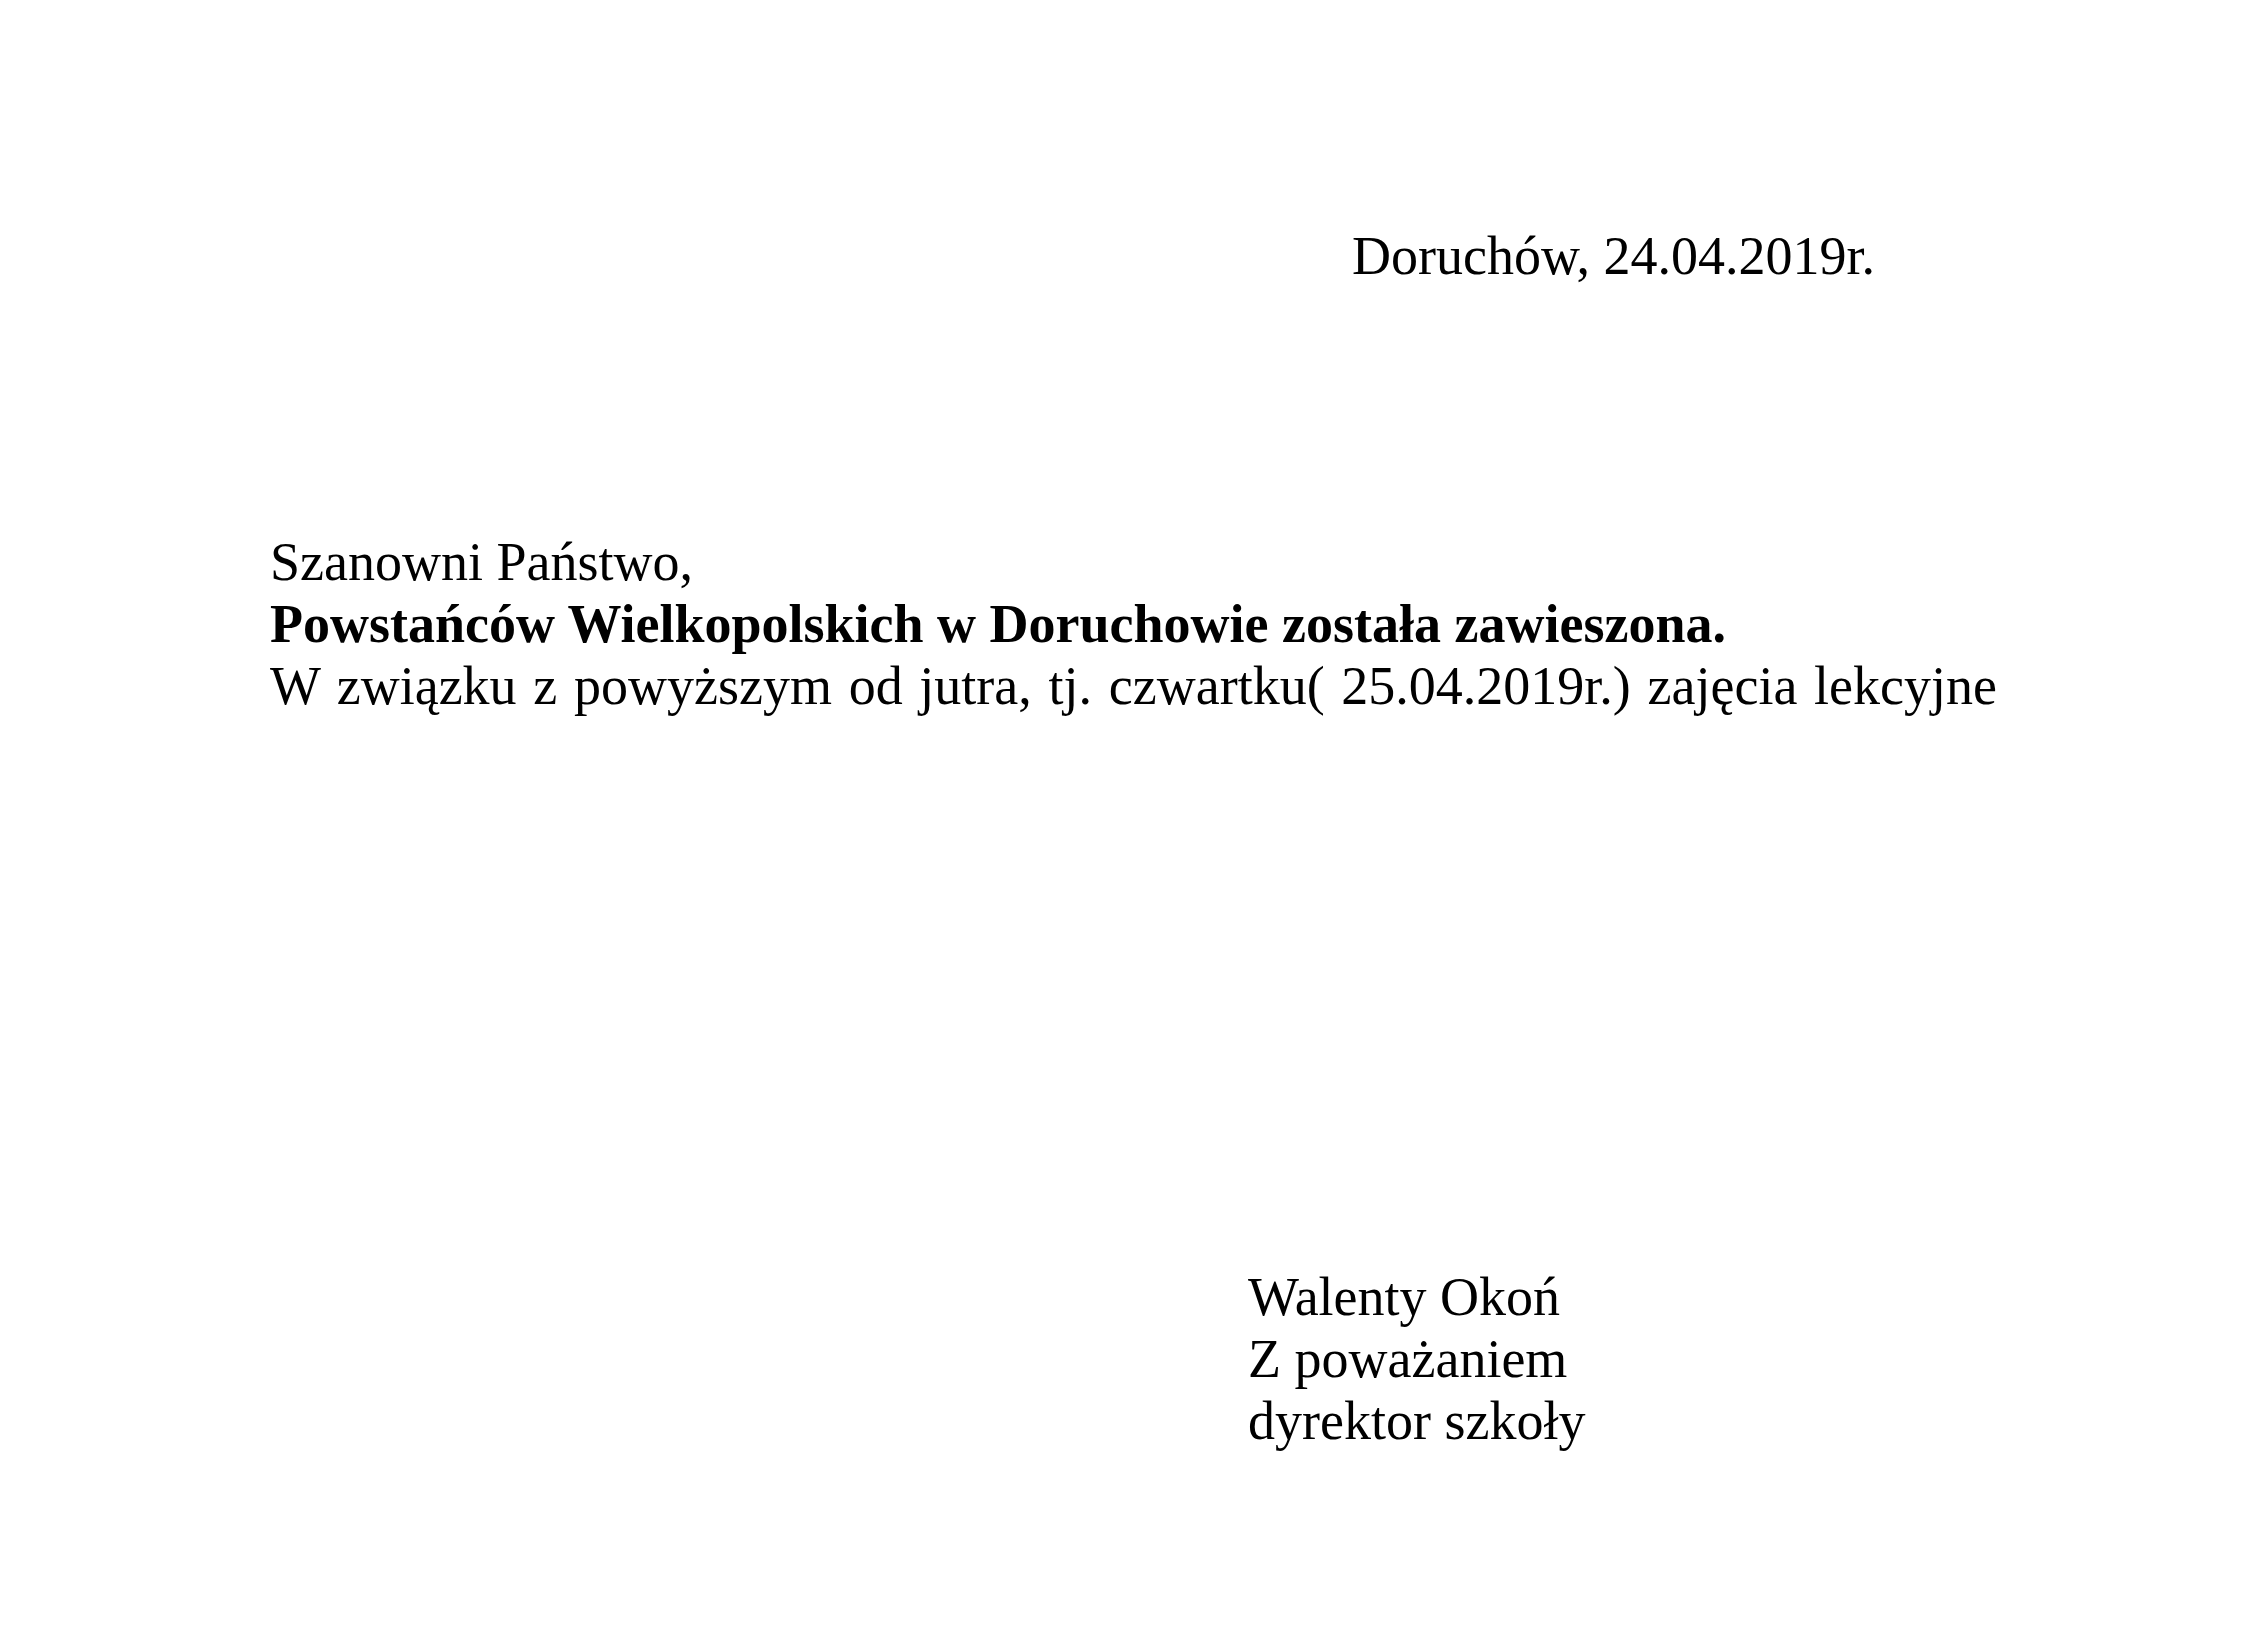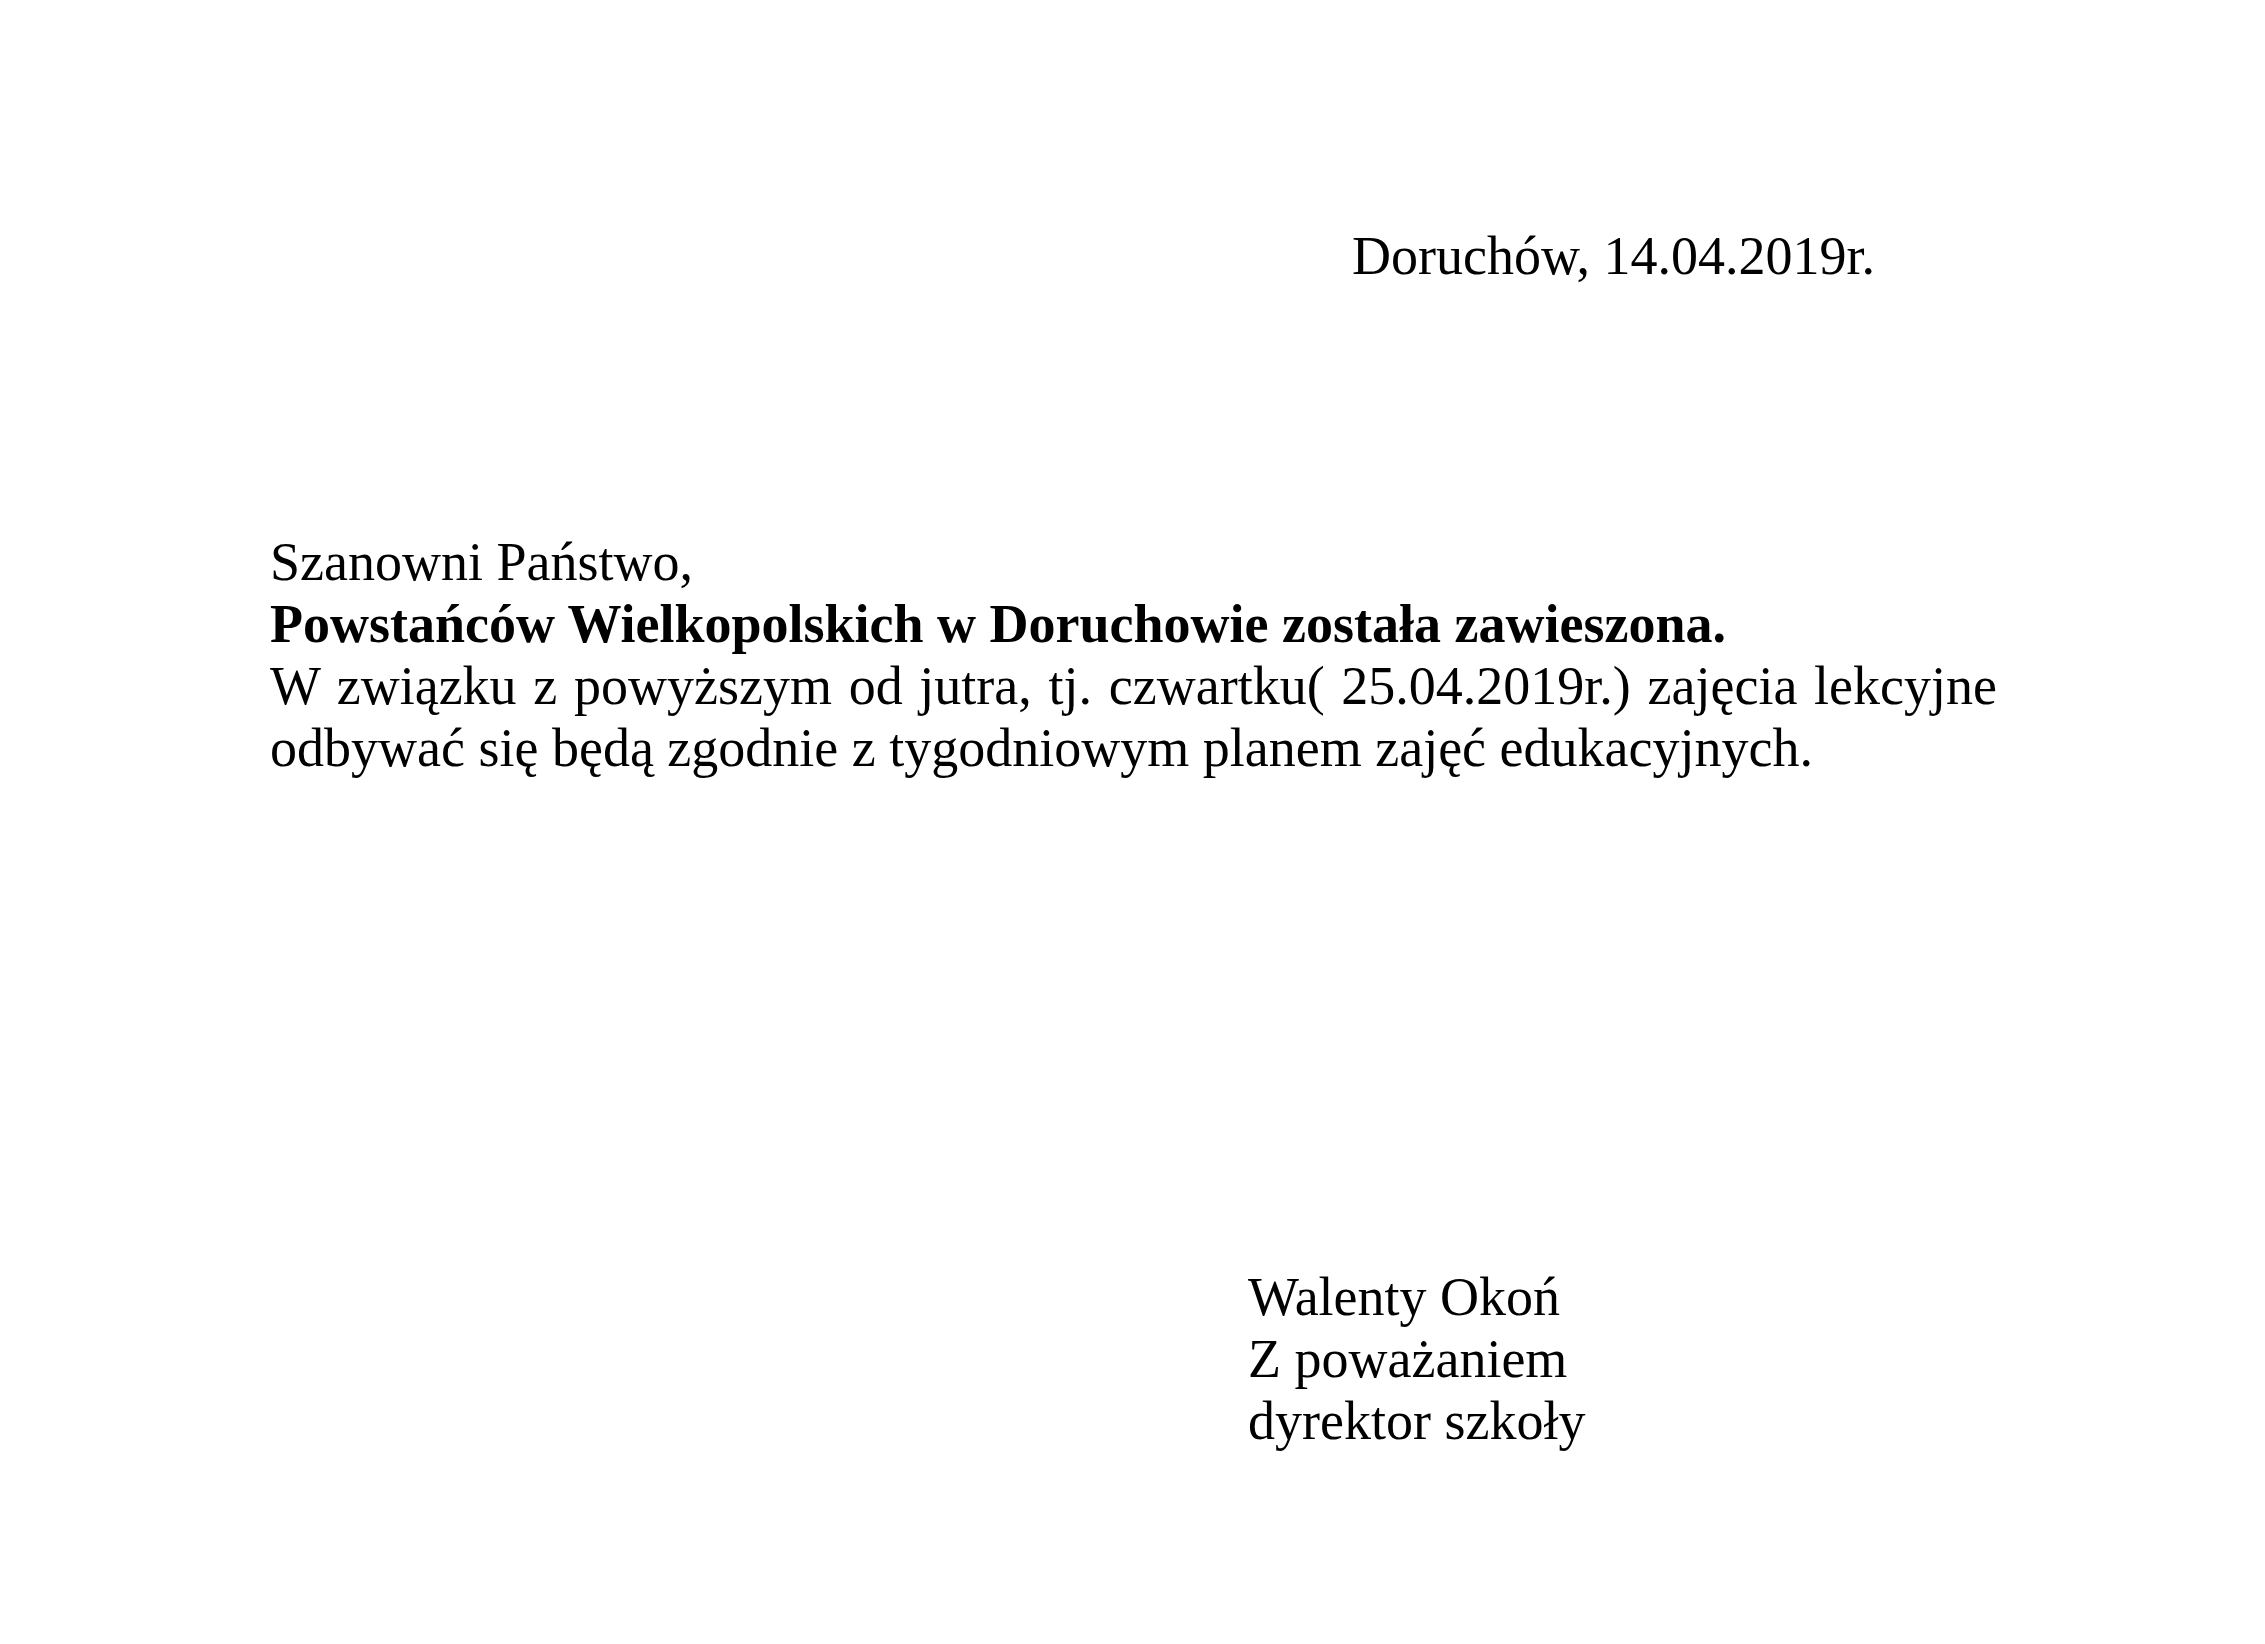--- a/index.html
+++ b/index.html
@@ -48,27 +48,26 @@
     top: 1266px;
     line-height: 62px;
     white-space: nowrap;
   }
 </style>
 </head>
 <body>
 
 <div class="page">
 
-  <div class="dateline">Doruchów, 14.04.2019r.</div>
+  <div class="dateline">Doruchów, 24.04.2019r.</div>
 
   <div class="body-block">
     <div class="line">Szanowni Państwo,</div>
     <div class="line bold">Powstańców Wielkopolskich w Doruchowie została zawieszona.</div>
     <div class="line just">W związku z powyższym od jutra, tj. czwartku( 25.04.2019r.) zajęcia lekcyjne</div>
-    <div class="line">odbywać się będą zgodnie z tygodniowym planem zajęć edukacyjnych.</div>
   </div>
 
   <div class="signature-block">
     <div class="line">Walenty Okoń</div>
     <div class="line">Z poważaniem</div>
     <div class="line">dyrektor szkoły</div>
   </div>
 
 </div>
 

